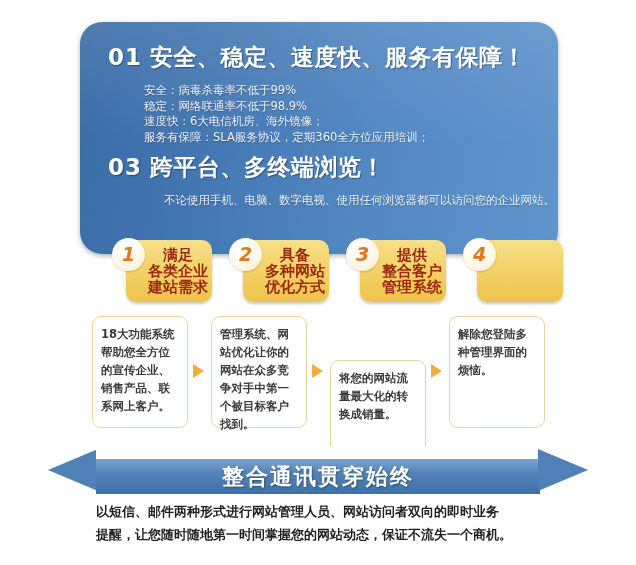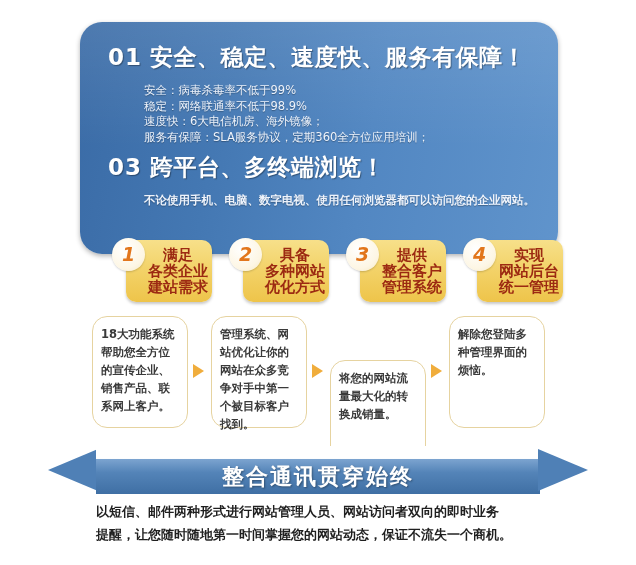--- a/index.html
+++ b/index.html
@@ -119,21 +119,21 @@
     left: 0; top: 316px;
     width: 636px;
     height: 120px;
   }
   .wbox {
     position: absolute;
     top: 0;
     width: 96px;
     height: 112px;
     border: 1.6px solid #e6d3a0;
-    border-radius: 15px;
+    border-radius: 9px;
     background: #ffffff;
     box-sizing: border-box;
   }
   .wbox-text {
     padding: 8px 7px 0 8px;
     color: #3a3a3a;
     font-size: 11.5px;
     font-weight: bold;
     line-height: 18px;
     text-align: left;
@@ -221,21 +221,21 @@
     <ul class="detail-list" style="margin-top:10px; margin-left:36px;">
       <li>安全：病毒杀毒率不低于99%</li>
       <li>稳定：网络联通率不低于98.9%</li>
       <li>速度快：6大电信机房、海外镜像；</li>
       <li>服务有保障：SLA服务协议，定期360全方位应用培训；</li>
     </ul>
   </div>
 
   <div class="sec" style="top:130px; left:28px;">
     <div class="sec-title"><span class="sec-num">03</span><span>跨平台、多终端浏览！</span></div>
-    <ul class="detail-list" style="margin-top:10px; margin-left:36px;font-weight:bold;">
+    <ul class="detail-list" style="margin-top:10px; margin-left:56px;">
       <li>不论使用手机、电脑、数字电视、使用任何浏览器都可以访问您的企业网站。</li>
     </ul>
   </div>
 </div>
 
 <div class="yellow-row">
 
   <div class="ybox" style="left:126px;">
     <div class="ynum">1</div>
     <div class="ybox-text">
@@ -258,25 +258,20 @@
     <div class="ynum">3</div>
     <div class="ybox-text">
       <span class="l1">提供</span>
       <span class="l2">整合客户</span>
       <span class="l3">管理系统</span>
     </div>
   </div>
 
   <div class="ybox" style="left:477px;">
     <div class="ynum">4</div>
-    <div class="ybox-text">
-      <span class="l1">实现</span>
-      <span class="l2">网站后台</span>
-      <span class="l3">统一管理</span>
-    </div>
   </div>
 
 </div>
 
 <div class="white-row">
 
   <div class="wbox" style="left:92px;">
     <div class="wbox-text">18大功能系统帮助您全方位的宣传企业、销售产品、联系网上客户。</div>
   </div>
   <div class="arrow-con" style="left:193px;"></div>

